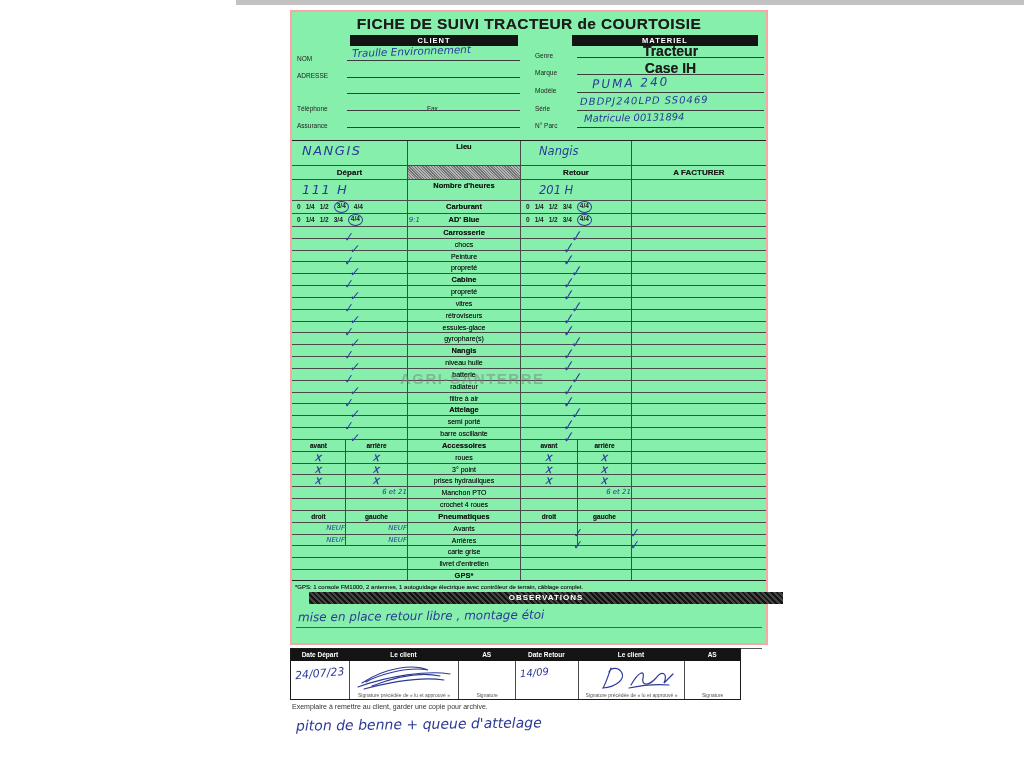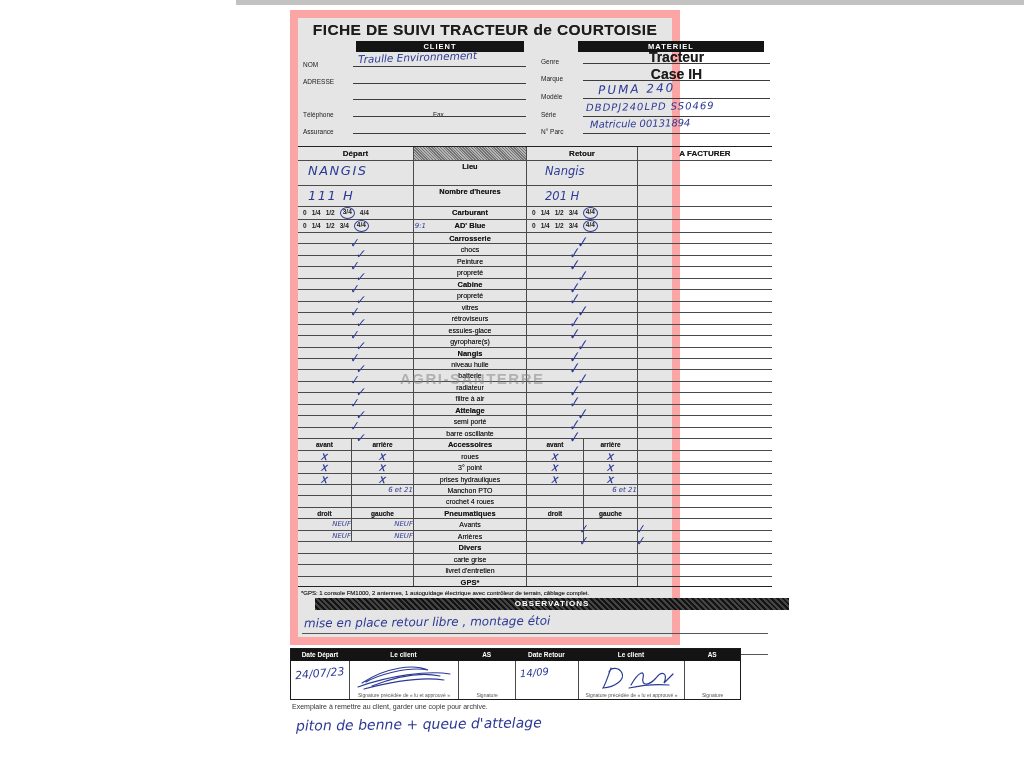--- a/index.html
+++ b/index.html
@@ -1,21 +1,21 @@
 <!DOCTYPE html>
 <html><head>
 <meta charset="utf-8">
 <style>
   html,body{margin:0;padding:0;background:#fff;}
   #page{position:relative;width:1024px;height:768px;background:#ffffff;overflow:hidden;
         font-family:"Liberation Sans",sans-serif;color:#1c1c1c;}
   .photo-edge{position:absolute;left:236px;top:0;width:788px;height:5px;background:#c2c2c2;}
   
-  #form{position:absolute;left:290px;top:10px;width:390px;height:635px;
-        border:8px solid #fca5a5;background:#e5e5e5;box-sizing:border-box;}
+  #form{position:absolute;left:290px;top:10px;width:478px;height:635px;
+        border:2px solid #fca5a5;background:#86efac;box-sizing:border-box;}
   .scan{text-shadow:0 0 .5px rgba(0,0,0,.55);}
   
   .hw{font-family:"DejaVu Sans",sans-serif;font-style:italic;color:#2c3a96;white-space:nowrap;}
   
   #title{position:absolute;left:0;top:3px;width:100%;text-align:center;font-size:15.5px;
          font-weight:bold;letter-spacing:.4px;}
   .banner{position:absolute;height:11px;background:#141414;color:#fff;font-size:7.5px;
           font-weight:bold;text-align:center;line-height:11px;letter-spacing:1px;}
   #client-banner{left:58px;top:23px;width:168px;}
   #materiel-banner{left:280px;top:23px;width:186px;}
@@ -112,35 +112,35 @@
     <div class="uline" style="left:285px;top:68px;width:187px;height:12px;"></div>
     <span class="hw" style="position:absolute;left:300px;top:64px;font-size:12px;letter-spacing:2px;transform:rotate(-2deg);">PUMA 240</span>
     <span class="flabel" style="left:243px;top:93px;">Série</span>
     <div class="uline" style="left:285px;top:86px;width:187px;height:12px;"></div>
     <span class="hw" style="position:absolute;left:288px;top:83px;font-size:10px;letter-spacing:1px;transform:rotate(-1deg);">DBDPJ240LPD SS0469</span>
     <span class="flabel" style="left:243px;top:110px;">N° Parc</span>
     <div class="uline" style="left:285px;top:103px;width:187px;height:12px;"></div>
     <span class="hw" style="position:absolute;left:292px;top:100px;font-size:10px;transform:rotate(-1deg);">Matricule 00131894</span>
 
     <div id="tblwrap">
-      <div class="trow" id="thead">
+      <div class="trow" style="height: 24px; flex: 0 0 auto;">
+          <div class="cell c-dep"><span class="hw hw-lg">NANGIS</span></div>
+          <div class="cell c-lab boldlab">
+            <span class="lab-text scan">Lieu</span>
+          </div>
+          <div class="cell c-ret"><span class="hw hw-md">Nangis</span></div>
+          <div class="cell c-fac"></div>
+        </div>
+
+    <div class="trow" id="thead">
         <div class="cell c-dep scan">Départ</div>
         <div class="cell c-lab"></div>
         <div class="cell c-ret scan">Retour</div>
         <div class="cell c-fac scan">A FACTURER</div>
       </div>
-
-    <div class="trow" style="height: 24px; flex: 0 0 auto;">
-          <div class="cell c-dep"><span class="hw hw-lg">NANGIS</span></div>
-          <div class="cell c-lab boldlab">
-            <span class="lab-text scan">Lieu</span>
-          </div>
-          <div class="cell c-ret"><span class="hw hw-md">Nangis</span></div>
-          <div class="cell c-fac"></div>
-        </div>
         <div class="trow" style="height: 20px; flex: 0 0 auto;">
           <div class="cell c-dep"><span class="hw hw-lg">111 H</span></div>
           <div class="cell c-lab boldlab">
             <span class="lab-text scan">Nombre d'heures</span>
           </div>
           <div class="cell c-ret"><span class="hw hw-md">201 H</span></div>
           <div class="cell c-fac"></div>
         </div>
         <div class="trow" style="height: 12px; flex: 0 0 auto;">
           <div class="cell c-dep">
@@ -468,28 +468,20 @@
             <span class="hw hw-xs">NEUF</span>
           </div>
           <div class="cell c-d2">
             <span class="hw hw-xs">NEUF</span>
           </div>
           <div class="cell c-lab">
             <span class="lab-text scan">Arrières</span>
           </div>
           <div class="cell c-r1"><span class="check">✓</span></div>
           <div class="cell c-r2"><span class="check">✓</span></div>
-          <div class="cell c-fac"></div>
-        </div>
-        <div class="trow">
-          <div class="cell c-dep"></div>
-          <div class="cell c-lab boldlab">
-            <span class="lab-text scan">Divers</span>
-          </div>
-          <div class="cell c-ret"></div>
           <div class="cell c-fac"></div>
         </div>
         <div class="trow">
           <div class="cell c-dep"></div>
           <div class="cell c-lab">
             <span class="lab-text scan">carte grise</span>
           </div>
           <div class="cell c-ret"></div>
           <div class="cell c-fac"></div>
         </div>

